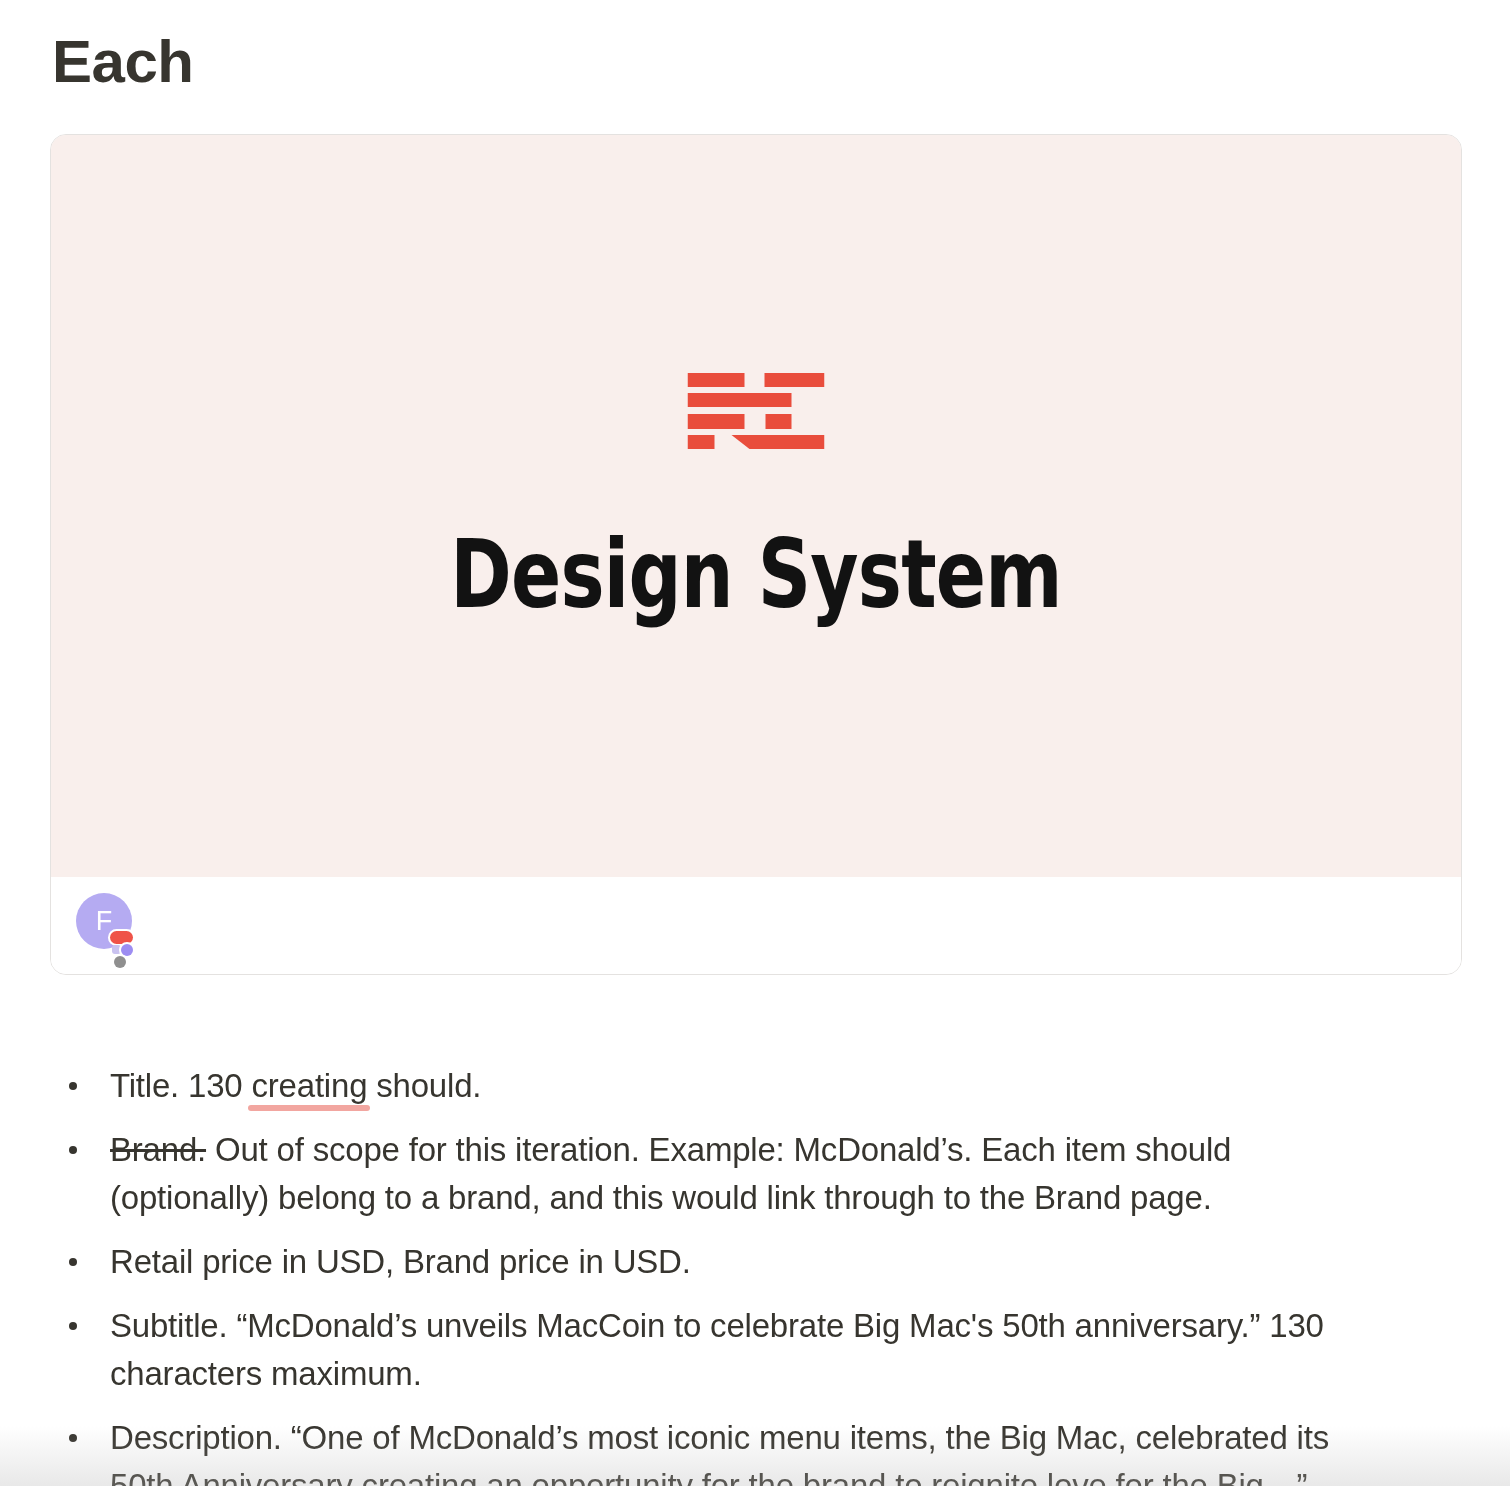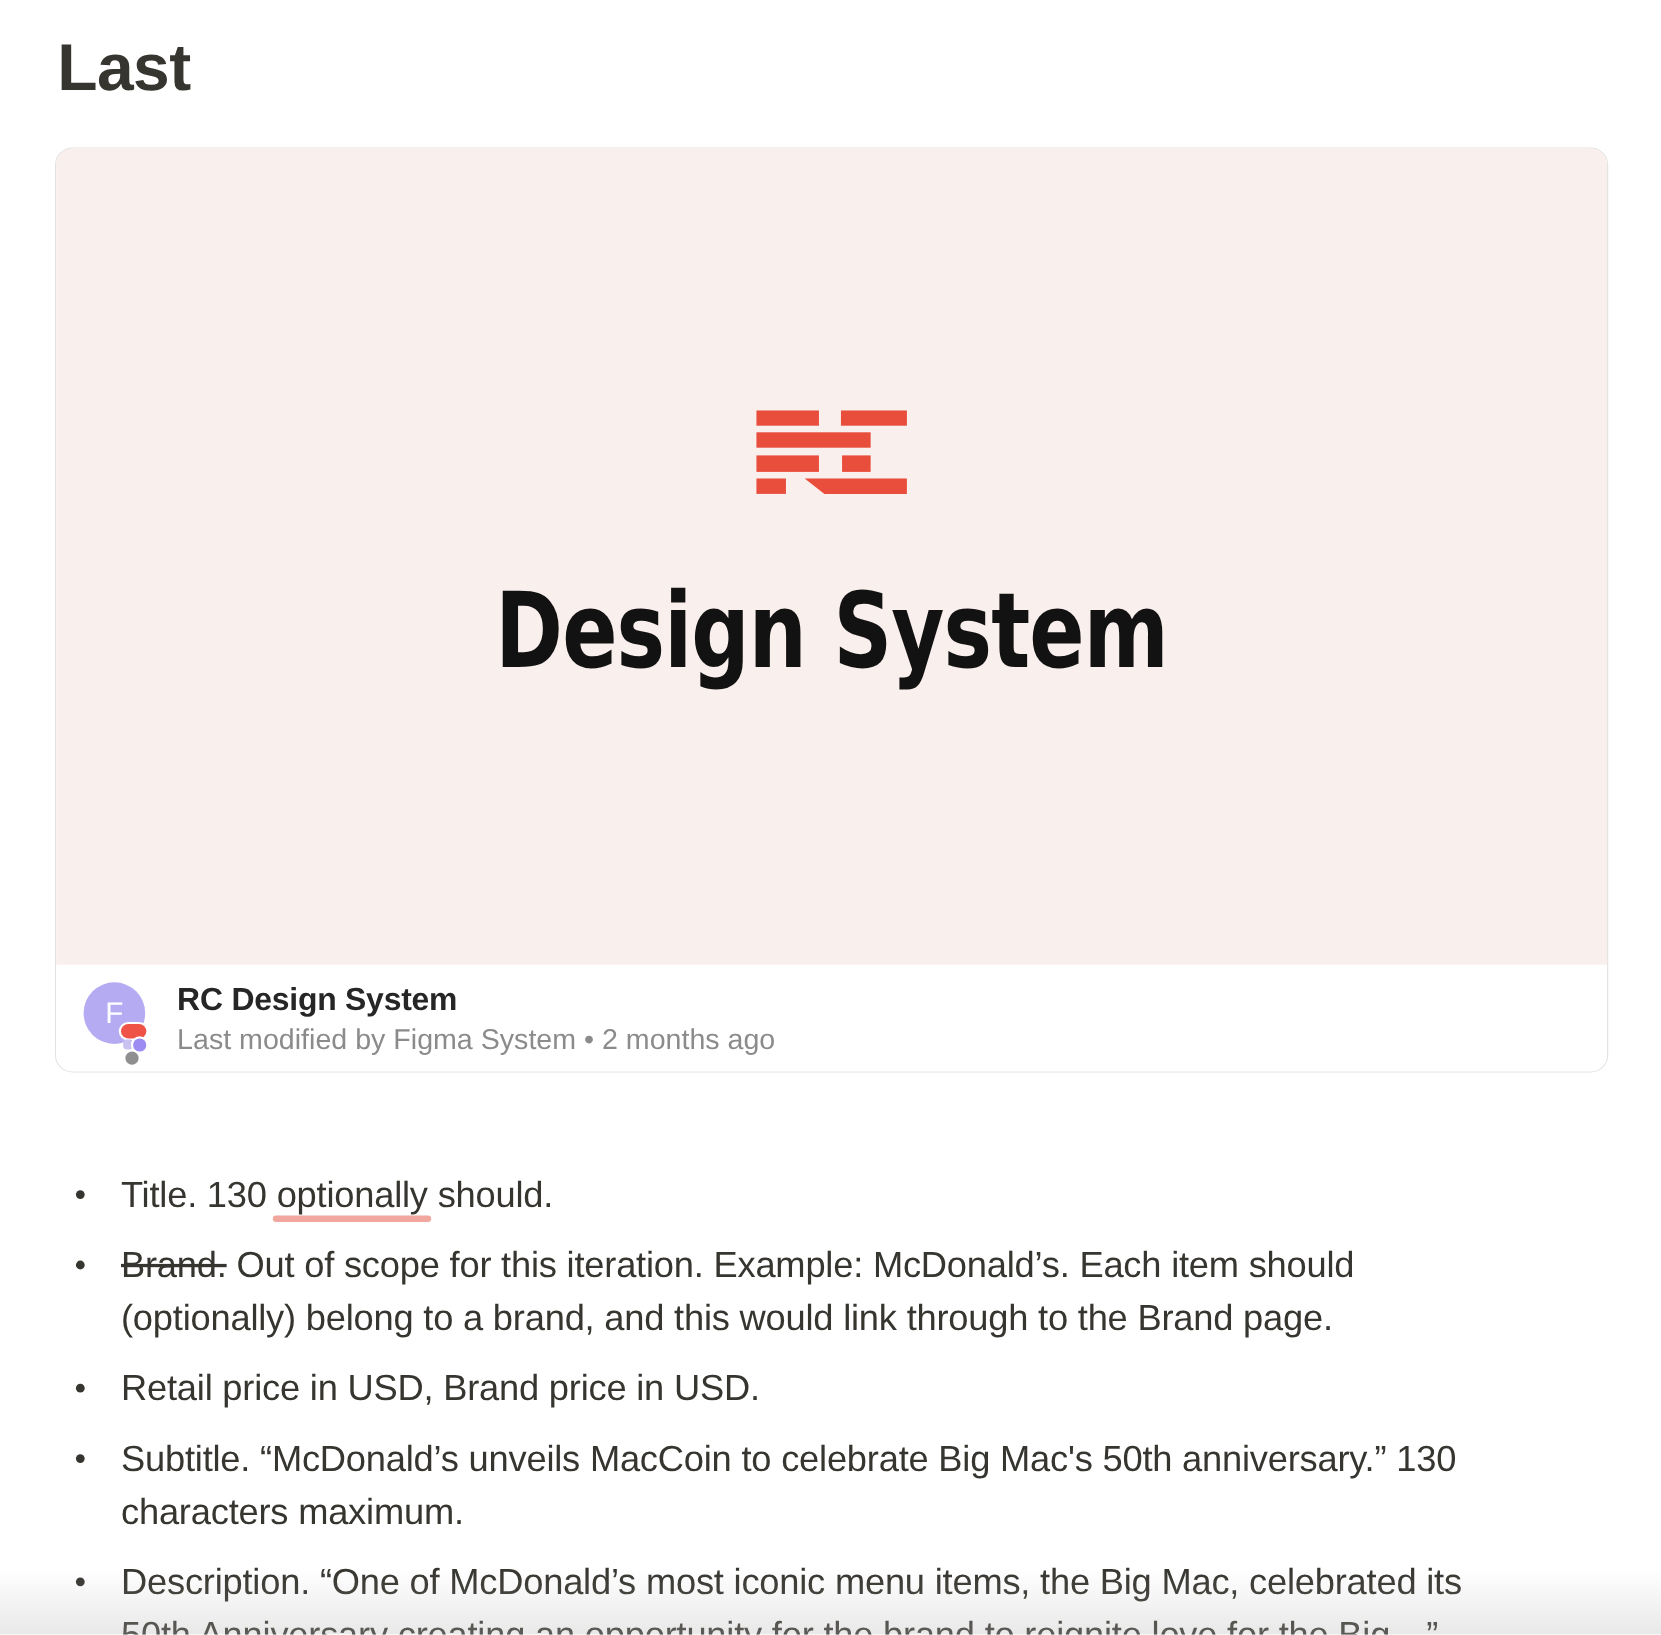--- a/index.html
+++ b/index.html
@@ -104,21 +104,21 @@
   .struck{text-decoration:line-through;}
   
   .bottom-fade{
     position:absolute;left:0;bottom:0;width:100%;height:60px;pointer-events:none;
     background:linear-gradient(to bottom,rgba(180,180,180,0),rgba(180,180,180,0.30));
   }
 </style>
 </head>
 <body>
 
-<h1 class="page-title">Last</h1>
+<h1 class="page-title">Each</h1>
 
 <div class="card">
   <div class="card-image">
     <svg class="logo-mark" viewBox="0 0 137 76" xmlns="http://www.w3.org/2000/svg">
       <rect x="0" y="0" width="57" height="14"></rect>
       <rect x="77" y="0" width="60" height="14"></rect>
       <rect x="0" y="20" width="104" height="14"></rect>
       <rect x="0" y="41" width="57" height="15"></rect>
       <rect x="78" y="41" width="26" height="15"></rect>
       <rect x="0" y="62" width="27" height="14"></rect>
@@ -129,30 +129,26 @@
   <div class="card-footer">
     <div class="avatar">
       <span class="avatar-letter">F</span>
       <div class="figma-badge">
         <span class="fb-top"></span>
         <span class="fb-mid-l"></span>
         <span class="fb-mid-r"></span>
         <span class="fb-bot"></span>
       </div>
     </div>
-    <div class="meta-block">
-      <div class="card-title">RC Design System</div>
-      <div class="card-meta">Last modified by Figma System • 2 months ago</div>
-    </div>
   </div>
 </div>
 
 <ul class="bullets">
   <li>
-    <span>Title. 130 </span><span class="u-red">optionally</span><span> should.</span>
+    <span>Title. 130 </span><span class="u-red">creating</span><span> should.</span>
   </li>
   <li>
     <span class="struck">Brand.</span><span> Out of scope for this iteration. Example: McDonald’s. Each item should (optionally) belong to a brand, and this would link through to the Brand page.</span>
   </li>
   <li>
     <span>Retail price in USD, Brand price in USD.</span>
   </li>
   <li>
     <span>Subtitle. “McDonald’s unveils MacCoin to celebrate Big Mac's 50th anniversary.” 130 characters maximum.</span>
   </li>

